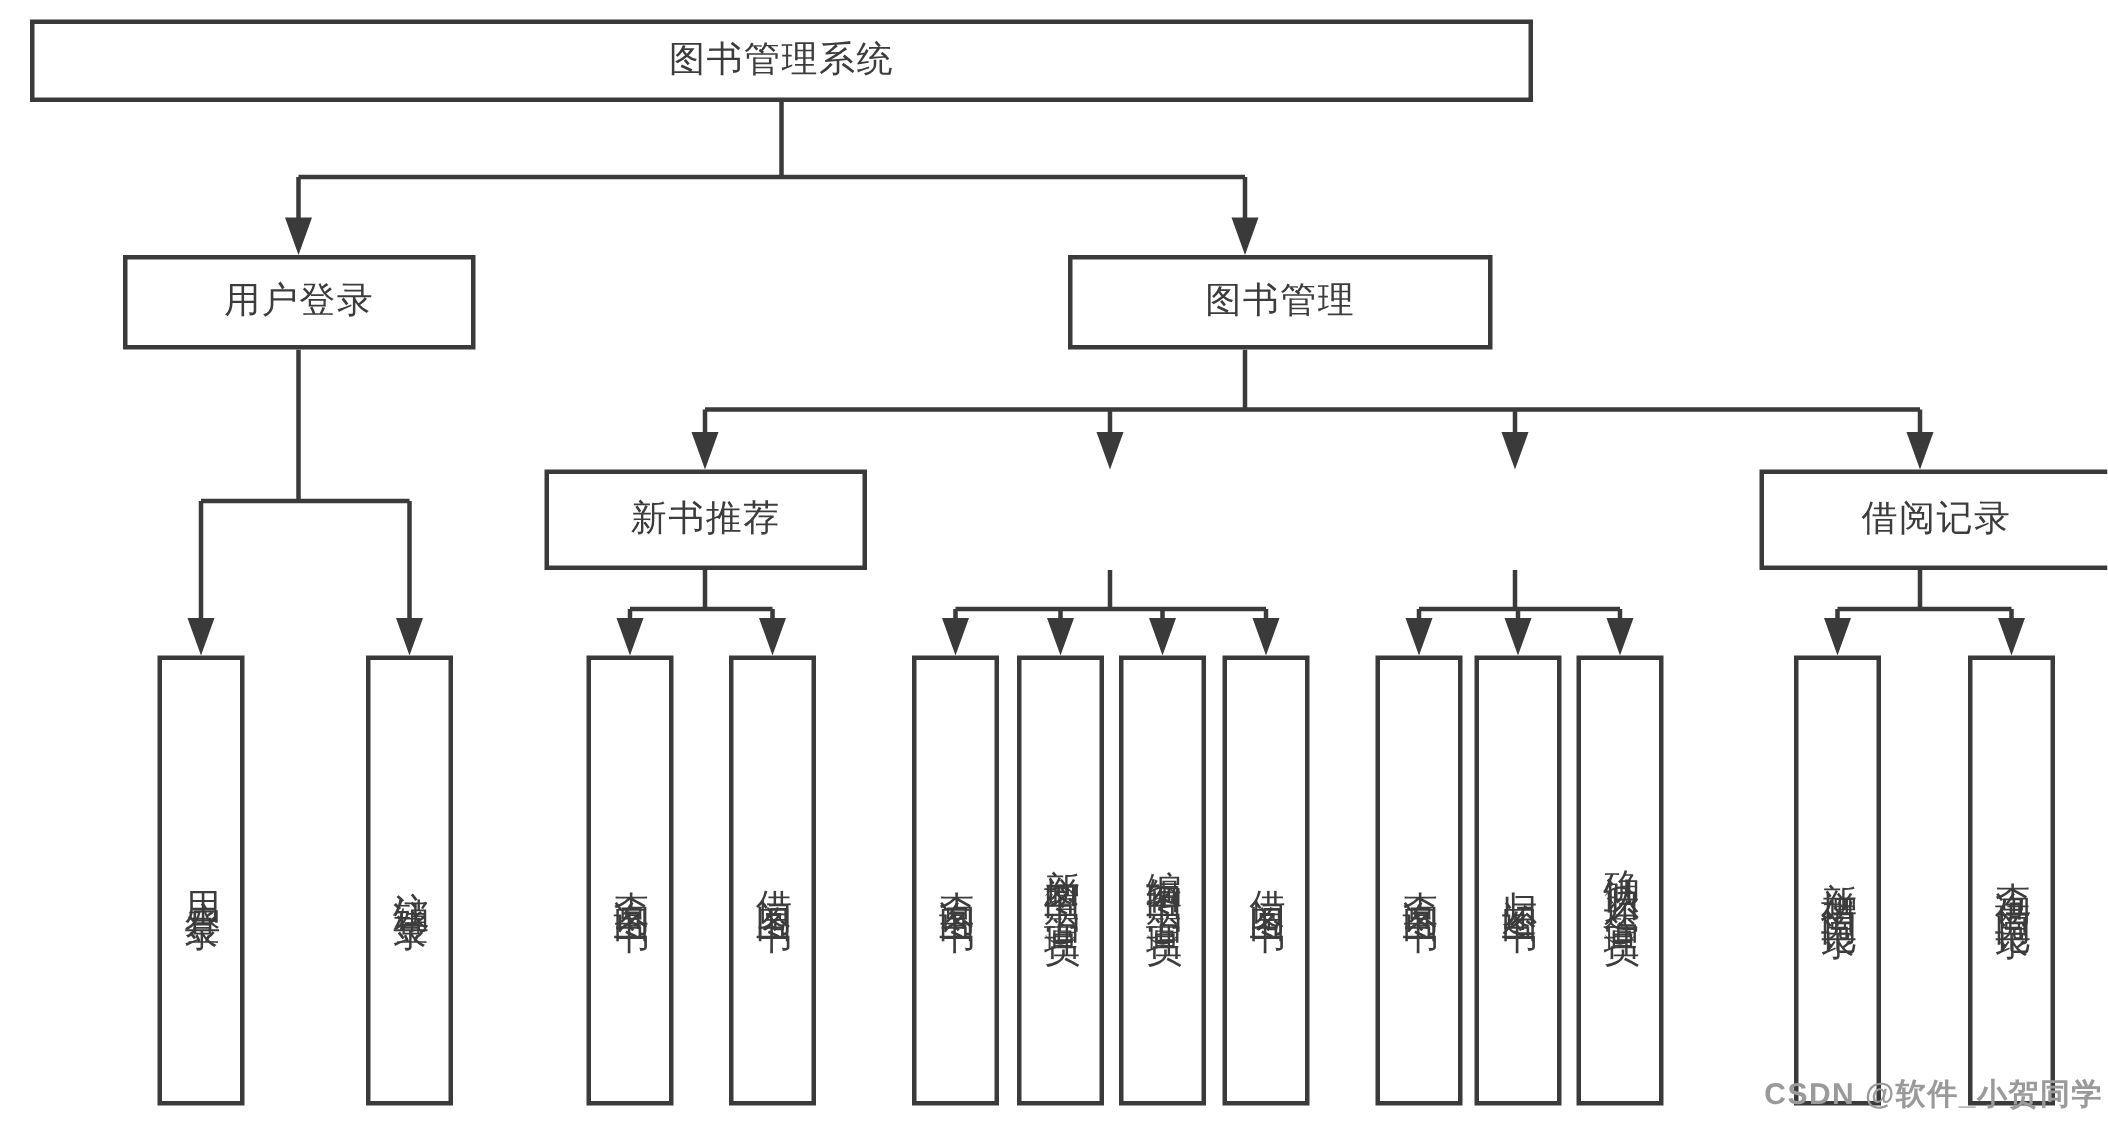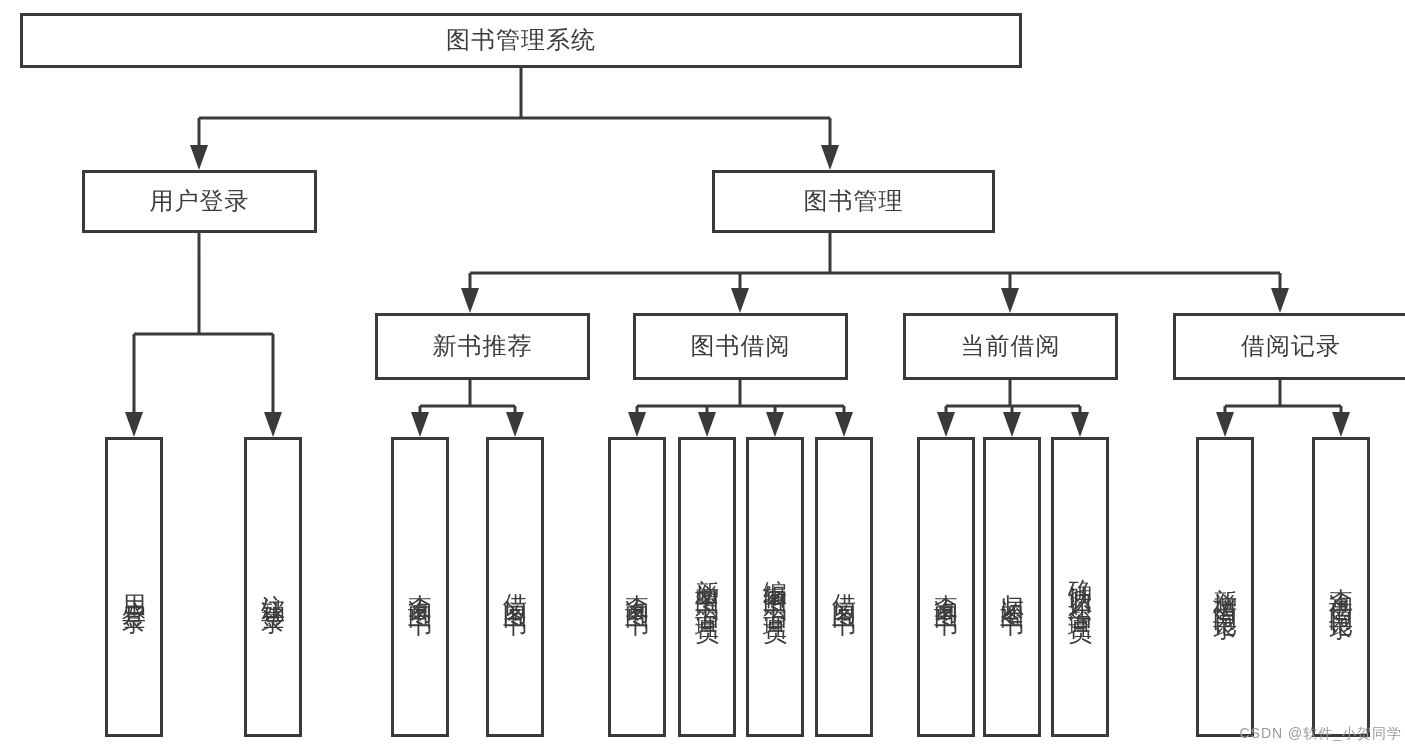--- a/index.html
+++ b/index.html
@@ -47,24 +47,25 @@
     writing-mode: vertical-rl;
     text-orientation: mixed;
     letter-spacing: 6px;
     line-height: 1;
     white-space: nowrap;
   }
   .watermark {
     position: absolute;
     right: 3px;
     bottom: 4px;
-    font-size: 14px;
+    font-size: 20px;
     color: var(--watermark);
     letter-spacing: 1px;
     z-index: 5;
+    font-weight: bold;
   }
 </style>
 </head>
 <body>
 
 <div class="canvas">
 
   <svg class="connectors" viewBox="0 0 1405 747" xmlns="http://www.w3.org/2000/svg" aria-hidden="true">
     <path fill="none" stroke="currentColor" stroke-width="3" d="M521 68 V118 M199 118 H830 M199 118 V150 M830 118 V150
              M199 233 V334 M134 334 H273 M134 334 V416 M273 334 V416
@@ -98,28 +99,22 @@
     <span>图书管理系统</span>
   </div>
 
   <div class="node" style="left:82px;top:170px;width:235px;height:63px">
     <span>用户登录</span>
   </div>
   <div class="node" style="left:712px;top:170px;width:283px;height:63px">
     <span>图书管理</span>
   </div>
 
-  <div class="node" style="left:375px;top:313px;width:215px;height:67px">
+  <div class="node" style="left:363px;top:313px;width:215px;height:67px">
     <span>新书推荐</span>
-  </div>
-  <div class="node" style="left:633px;top:313px;width:215px;height:67px">
-    <span>图书借阅</span>
-  </div>
-  <div class="node" style="left:903px;top:313px;width:215px;height:67px">
-    <span>当前借阅</span>
   </div>
   <div class="node" style="left:1173px;top:313px;width:236px;height:67px">
     <span>借阅记录</span>
   </div>
 
   <div class="node leaf" style="left:105px;top:437px;width:58px;height:300px">
     <span>用户登录</span>
   </div>
   <div class="node leaf" style="left:244px;top:437px;width:58px;height:300px">
     <span>注销登录</span>

